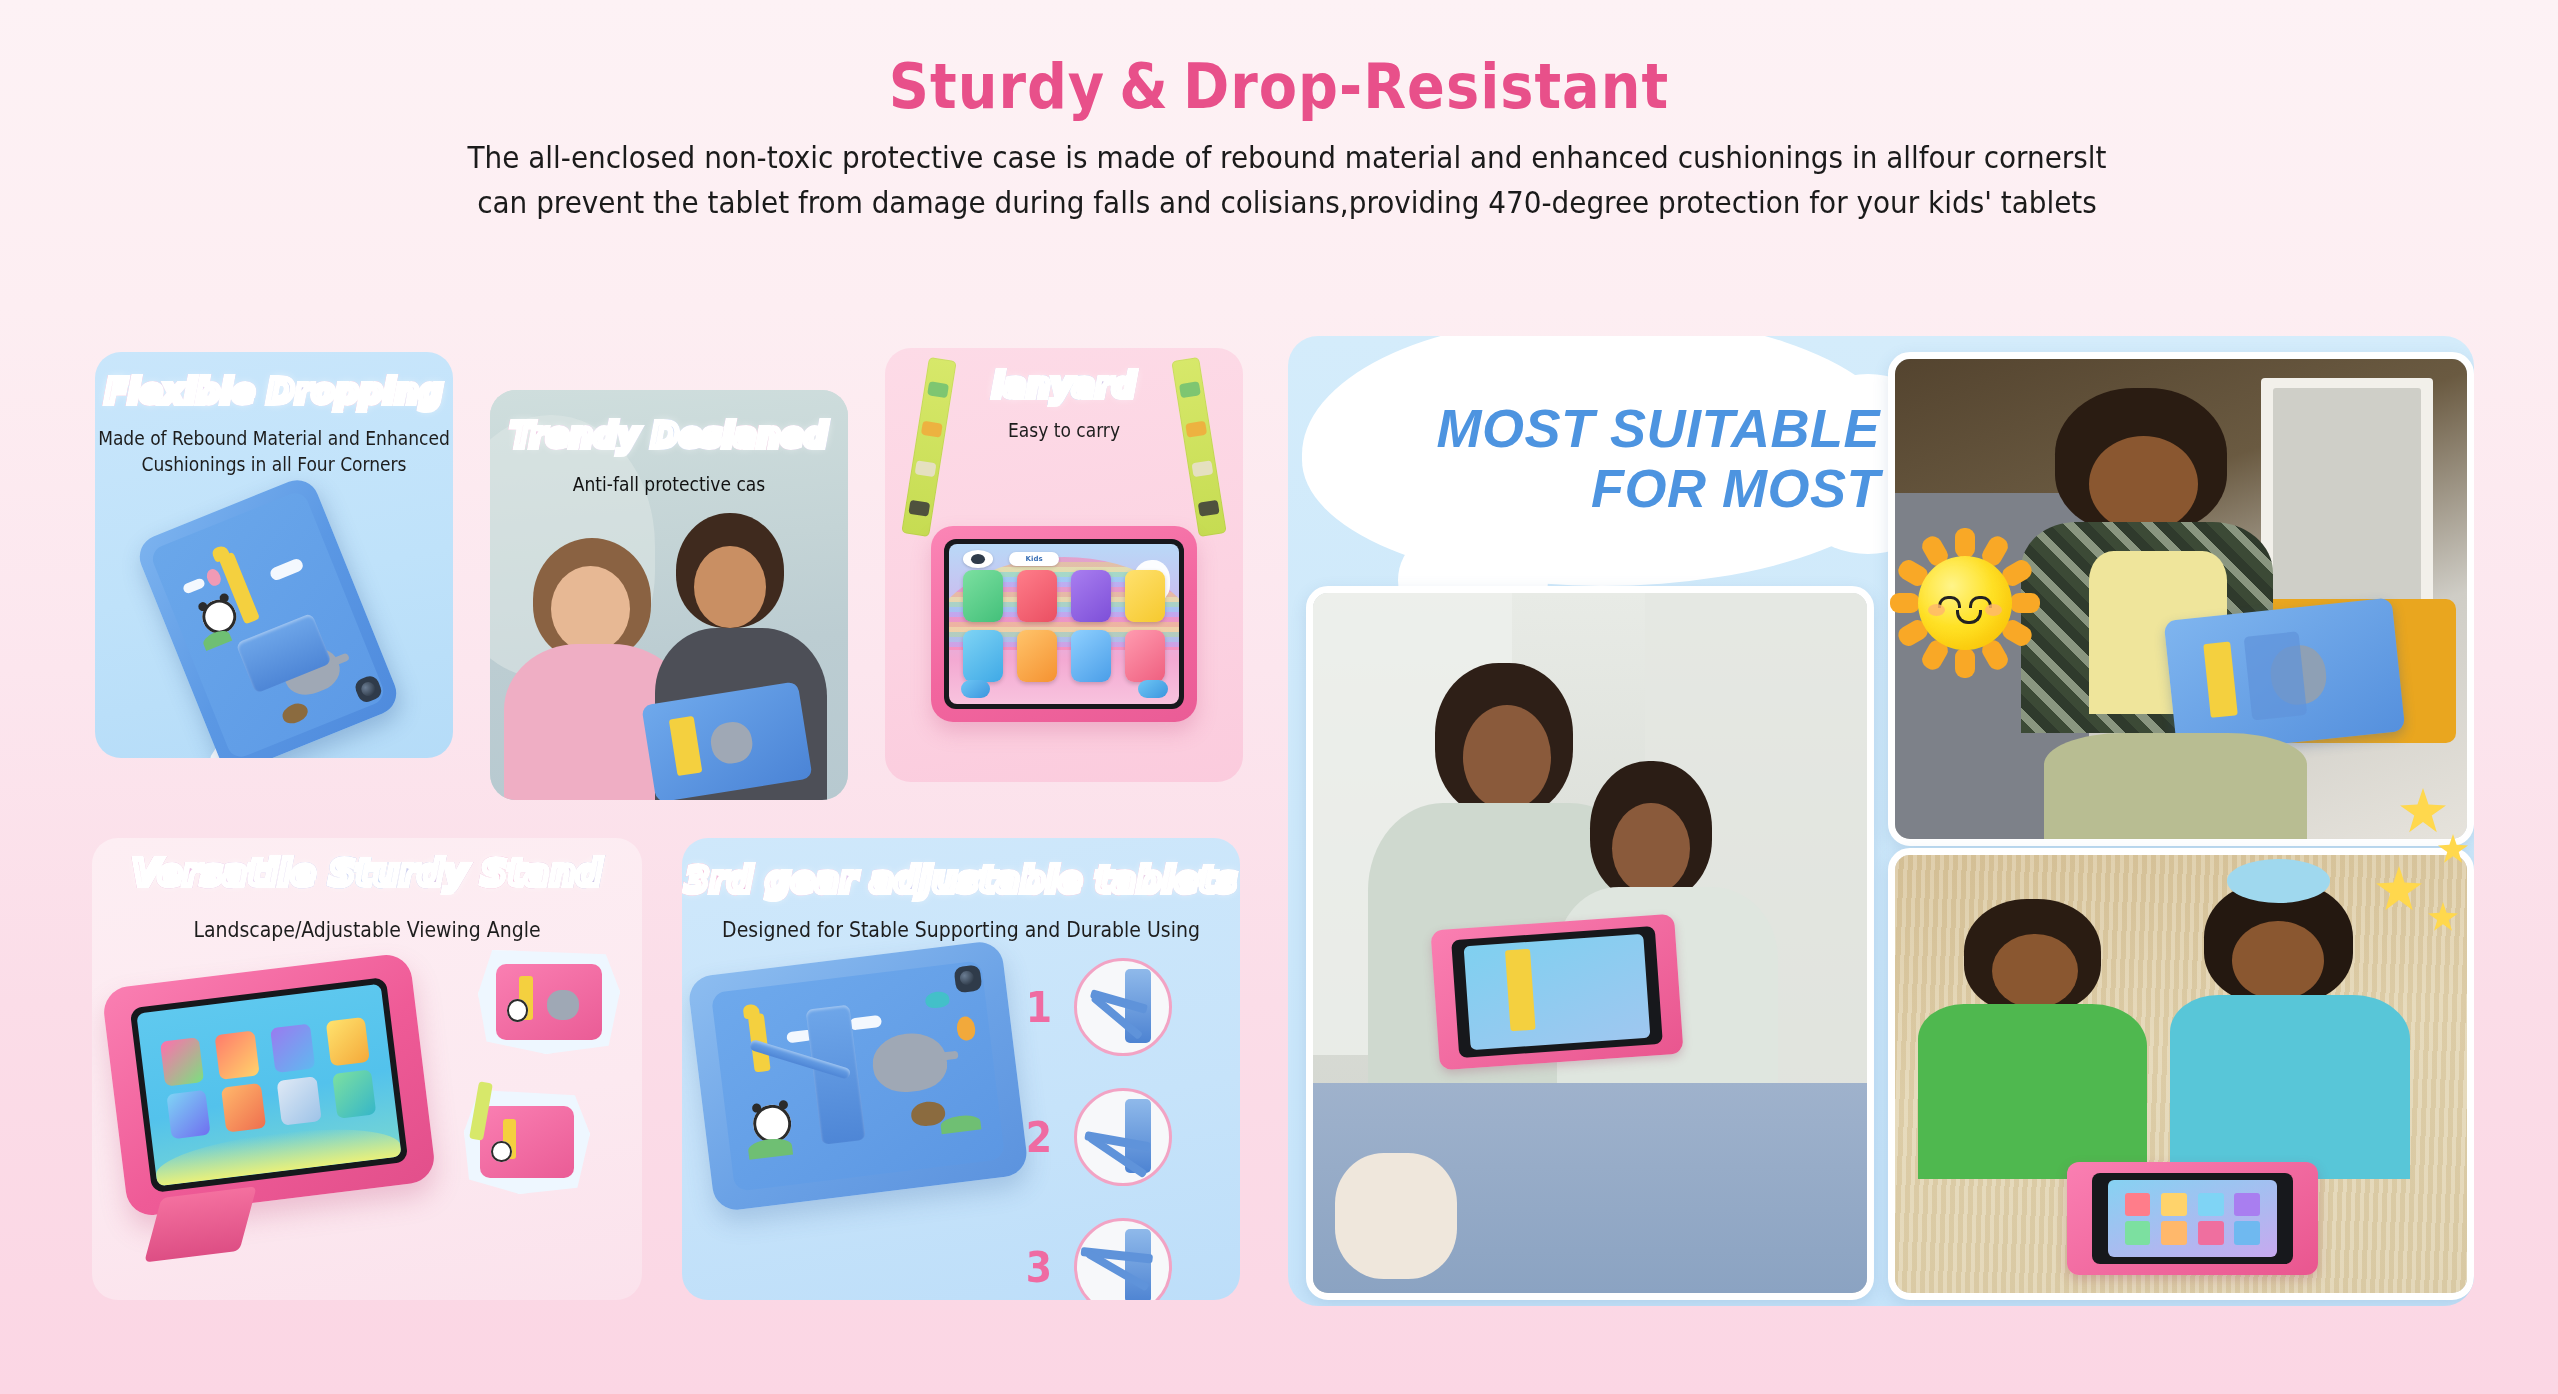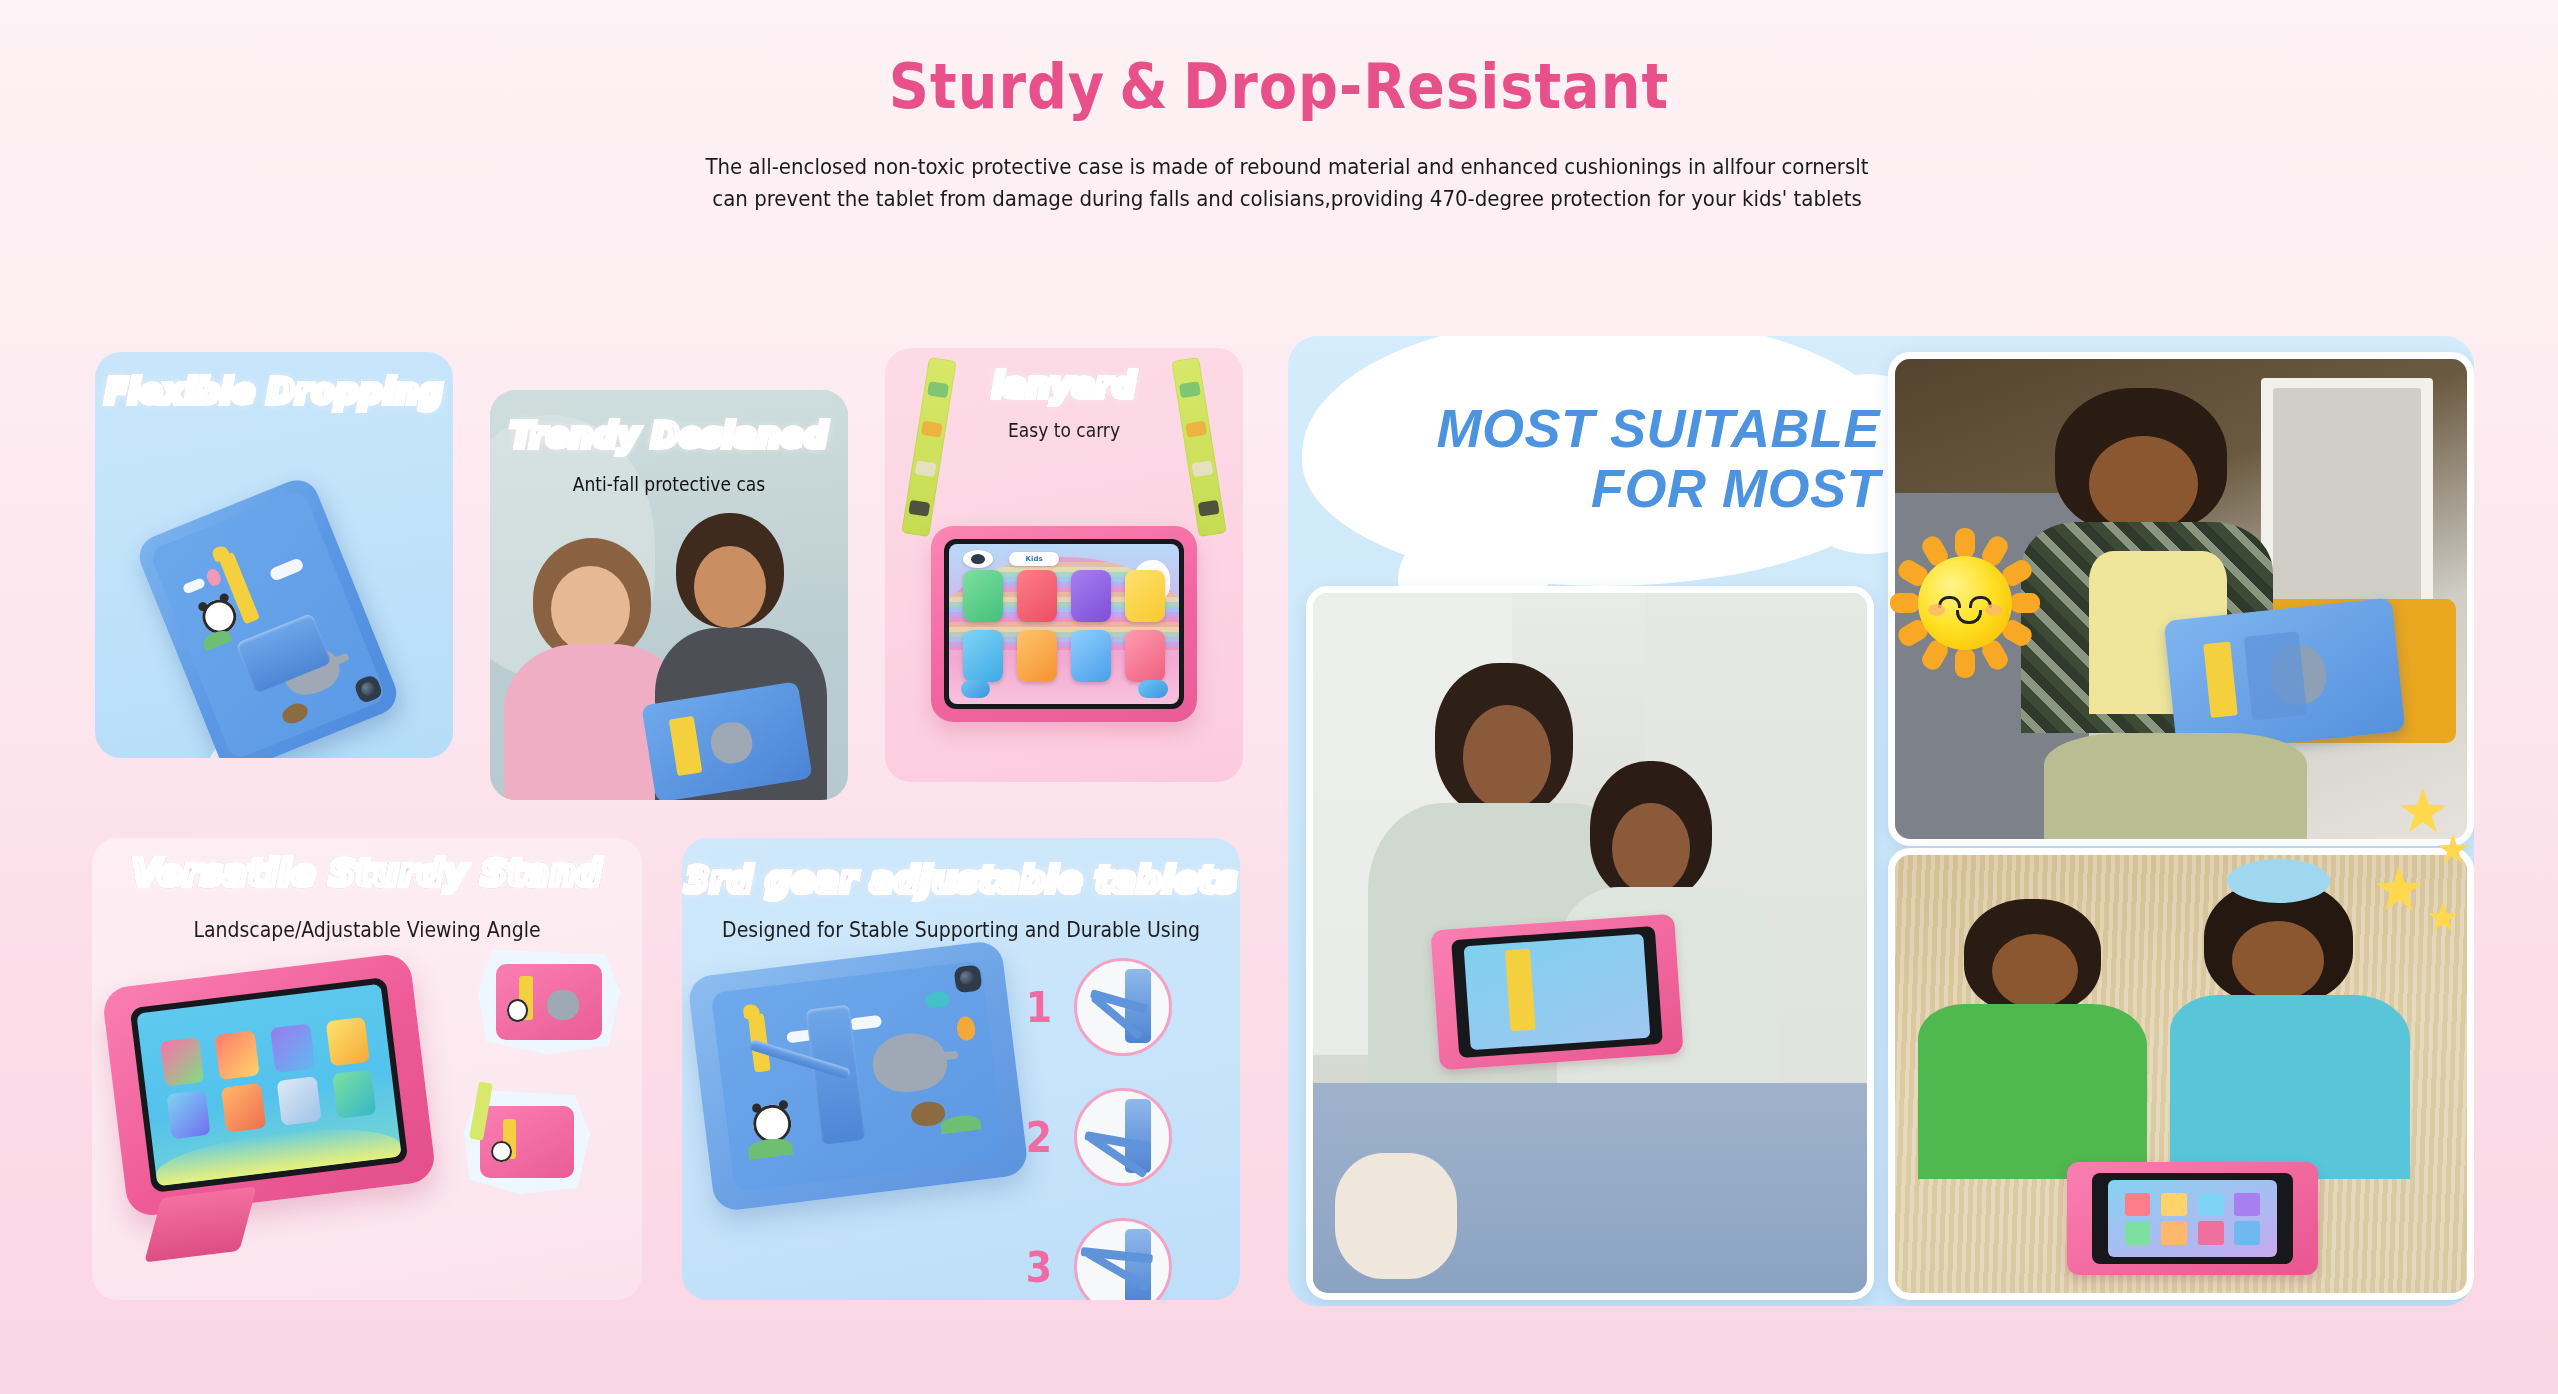--- a/index.html
+++ b/index.html
@@ -16,21 +16,21 @@
   .h-kicker{
     font-size:35px;font-weight:bold;color:#111;letter-spacing:.2px;
     font-family:"DejaVu Sans Condensed","DejaVu Sans",sans-serif;
   }
   .h-main{
     margin-top:16px;font-size:62px;font-weight:bold;color:#e8508a;
     letter-spacing:1px;font-family:"DejaVu Sans Condensed","DejaVu Sans",sans-serif;
   }
   .h-main .amp{padding:0 14px;}
   .h-body{
-    margin-top:28px;font-size:22px;line-height:1.45;color:#1b1b1b;
+    margin-top:12px;font-size:31px;line-height:1.45;color:#1b1b1b;
     font-family:"DejaVu Sans Condensed","DejaVu Sans",sans-serif;
     padding-left:16px;
   }
 
   
   .card{position:absolute;border-radius:26px;overflow:hidden;}
   .card-title{
     position:absolute;left:0;width:100%;text-align:center;
     font-size:33px;font-weight:bold;font-style:italic;letter-spacing:.5px;
     -webkit-text-stroke:6px #ffffff;paint-order:stroke fill;
@@ -192,20 +192,24 @@
       <span>Sturdy</span><span class="amp">&amp;</span><span>Drop-Resistant</span>
     </div>
     <div class="h-body">
       <div>The all-enclosed non-toxic protective case is made of rebound material and enhanced cushionings in allfour cornerslt</div>
       <div>can prevent the tablet from damage during falls and colisians,providing 470-degree protection for your kids' tablets</div>
     </div>
   </div>
 
   <div class="card" id="card1">
     <div class="card-title">Flexible Dropping</div>
+    <div class="card-sub">
+      <div>Made of Rebound Material and Enhanced</div>
+      <div>Cushionings in all Four Corners</div>
+    </div>
 
     <div class="crack">
       <svg width="358" height="120" viewBox="0 0 358 120">
         <path d="M120 120 L150 72 L168 86 L196 52 L214 70 L250 44" stroke="#fff" stroke-width="9" fill="none" stroke-linecap="round" stroke-linejoin="round" opacity=".95"></path>
         <path d="M150 72 L116 60 M196 52 L176 26 M214 70 L238 78 M168 86 L140 104" stroke="#fff" stroke-width="7" fill="none" stroke-linecap="round" opacity=".9"></path>
         <path d="M250 44 L286 58 M250 44 L268 18" stroke="#fff" stroke-width="6" fill="none" stroke-linecap="round" opacity=".85"></path>
       </svg>
     </div>
 
     <div class="tab tab-blue" style="left:78px;top:148px;width:190px;height:250px;transform:rotate(-22deg);">

